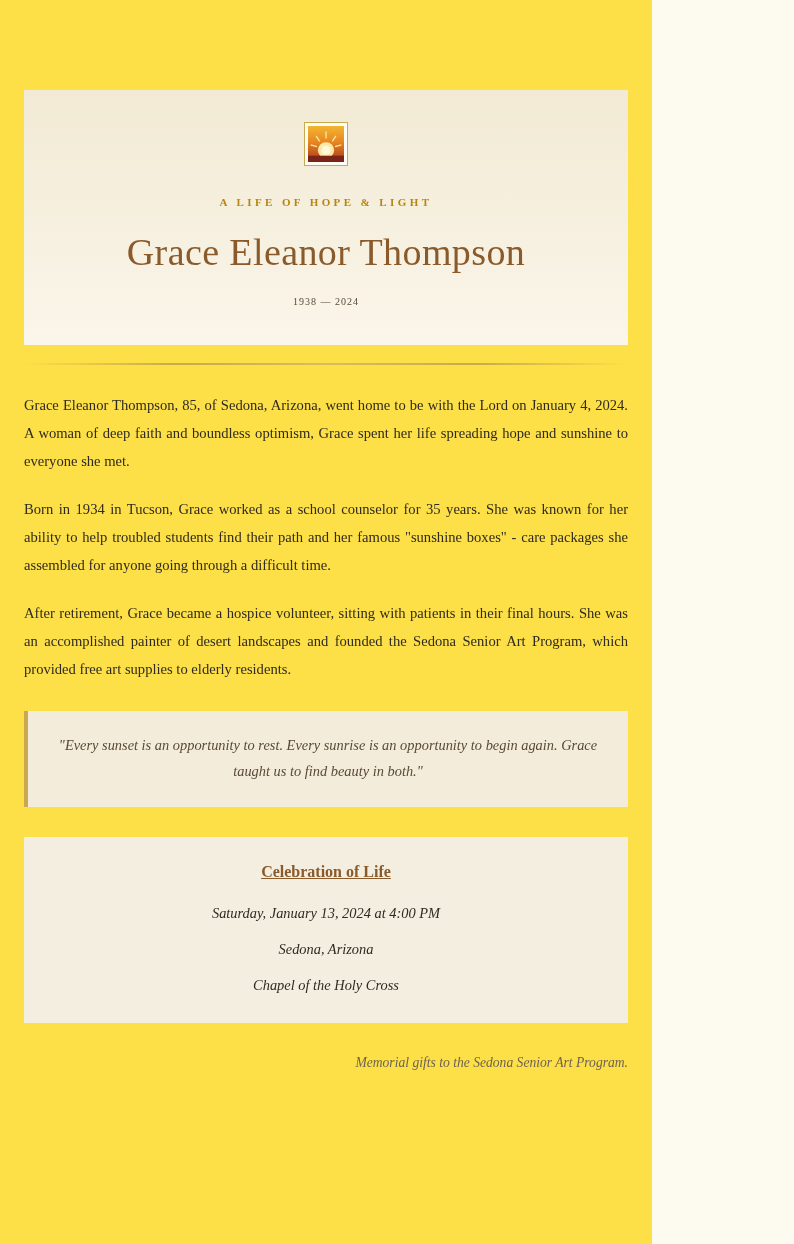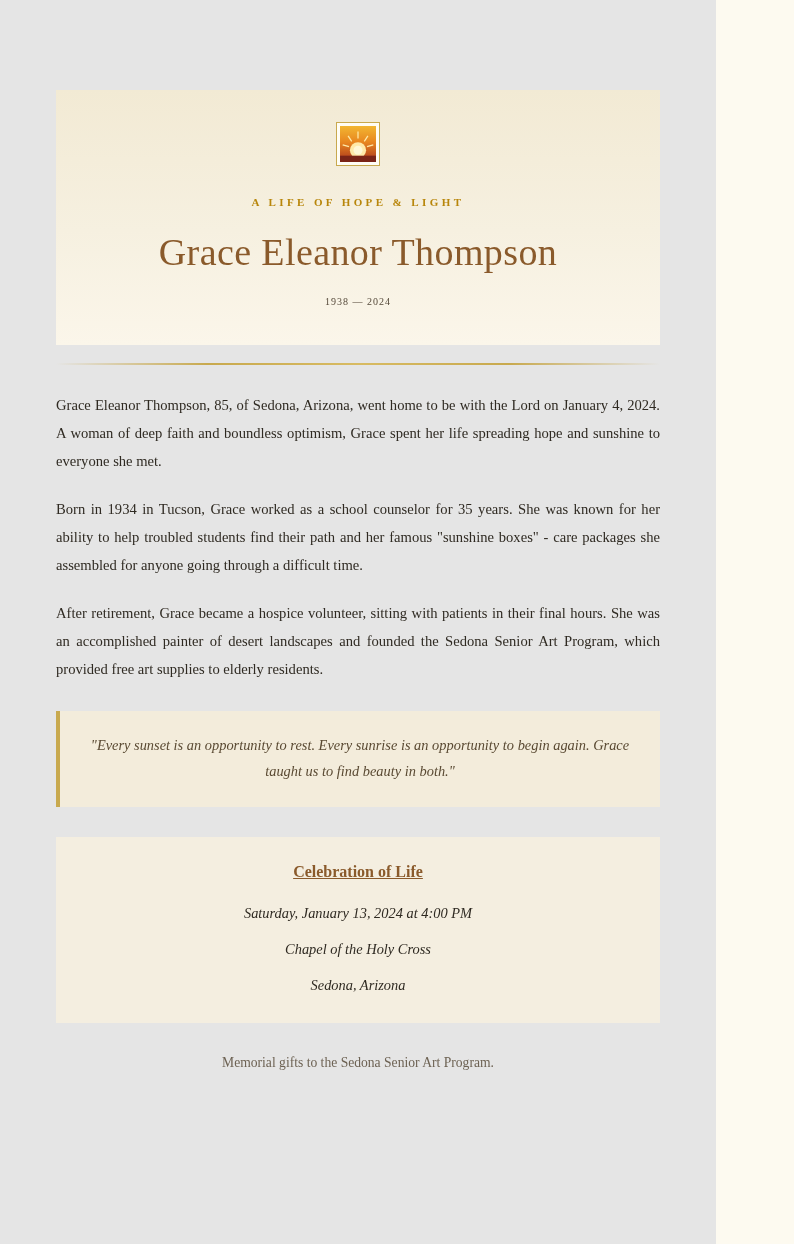--- a/index.html
+++ b/index.html
@@ -7,25 +7,25 @@
     padding: 0;
   }
   body {
     width: 794px;
     min-height: 1244px;
     background: #fdfaf0;
     font-family: "Liberation Serif", "DejaVu Serif", serif;
     color: #3a3329;
   }
   .page {
-    width: 716px;
+    width: 652px;
     min-height: 1244px;
     box-sizing: border-box;
     padding: 90px 0 40px 0;
-    background: #e5e5e5;
+    background: #fde047;
   }
   .sheet {
     width: 604px;
     margin: 0 auto;
   }
 
   
   .header {
     background: linear-gradient(180deg, #f2ead4 0%, #f6f0e0 55%, #fbf6ea 100%);
     padding: 32px 30px 38px 30px;
@@ -119,21 +119,22 @@
     line-height: 1.4;
     color: #2f2a22;
     margin-bottom: 16px;
     font-style: italic;
   }
   .service-line:last-child { margin-bottom: 0; }
 
   
   .footer {
     margin-top: 32px;
-    text-align: center;
+    text-align: right;
+    font-style: italic;
     font-size: 13.6px;
     color: #6d6253;
   }
 </style>
 </head>
 <body>
 
 <div class="page">
   <div class="sheet">
 
@@ -173,21 +174,21 @@
       <p class="para">After retirement, Grace became a hospice volunteer, sitting with patients in their final hours. She was an accomplished painter of desert landscapes and founded the Sedona Senior Art Program, which provided free art supplies to elderly residents.</p>
 
       <div class="quote">
         <div class="quote-text">"Every sunset is an opportunity to rest. Every sunrise is an opportunity to begin again. Grace taught us to find beauty in both."</div>
       </div>
 
 
       <div class="service">
         <div class="service-title">Celebration of Life</div>
         <div class="service-line">Saturday, January 13, 2024 at 4:00 PM</div>
+        <div class="service-line">Sedona, Arizona</div>
         <div class="service-line">Chapel of the Holy Cross</div>
-        <div class="service-line">Sedona, Arizona</div>
       </div>
 
       <div class="footer">Memorial gifts to the Sedona Senior Art Program.</div>
     </div>
 
   </div>
 </div>
 
 </body></html>

